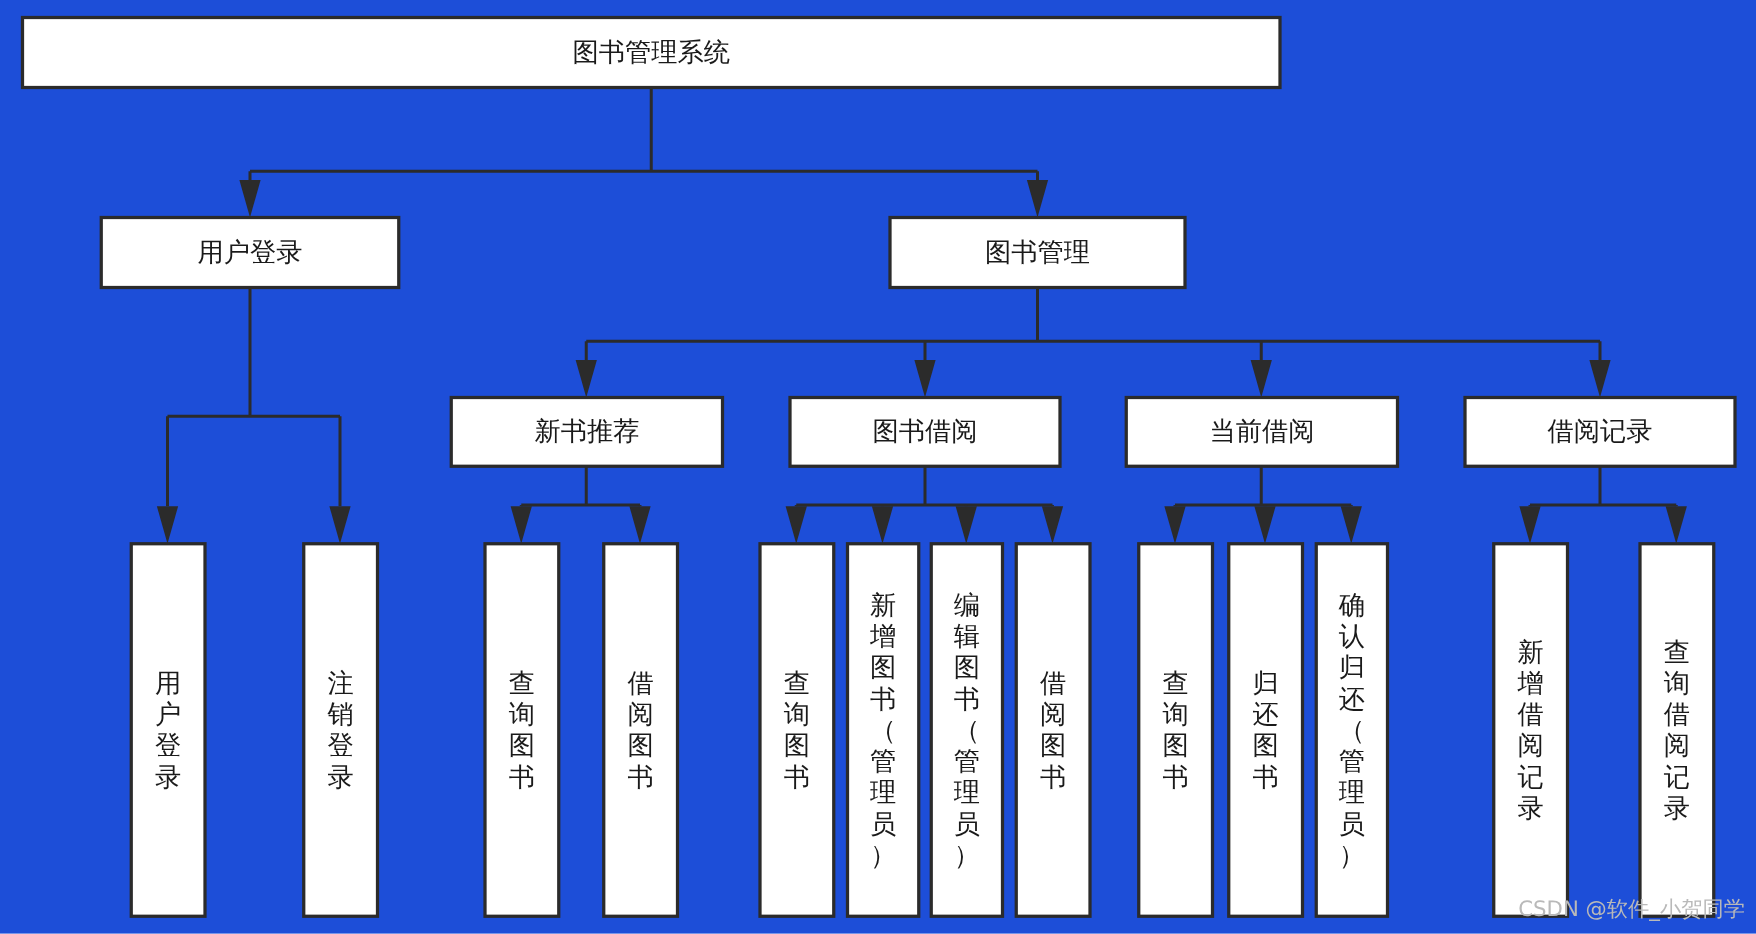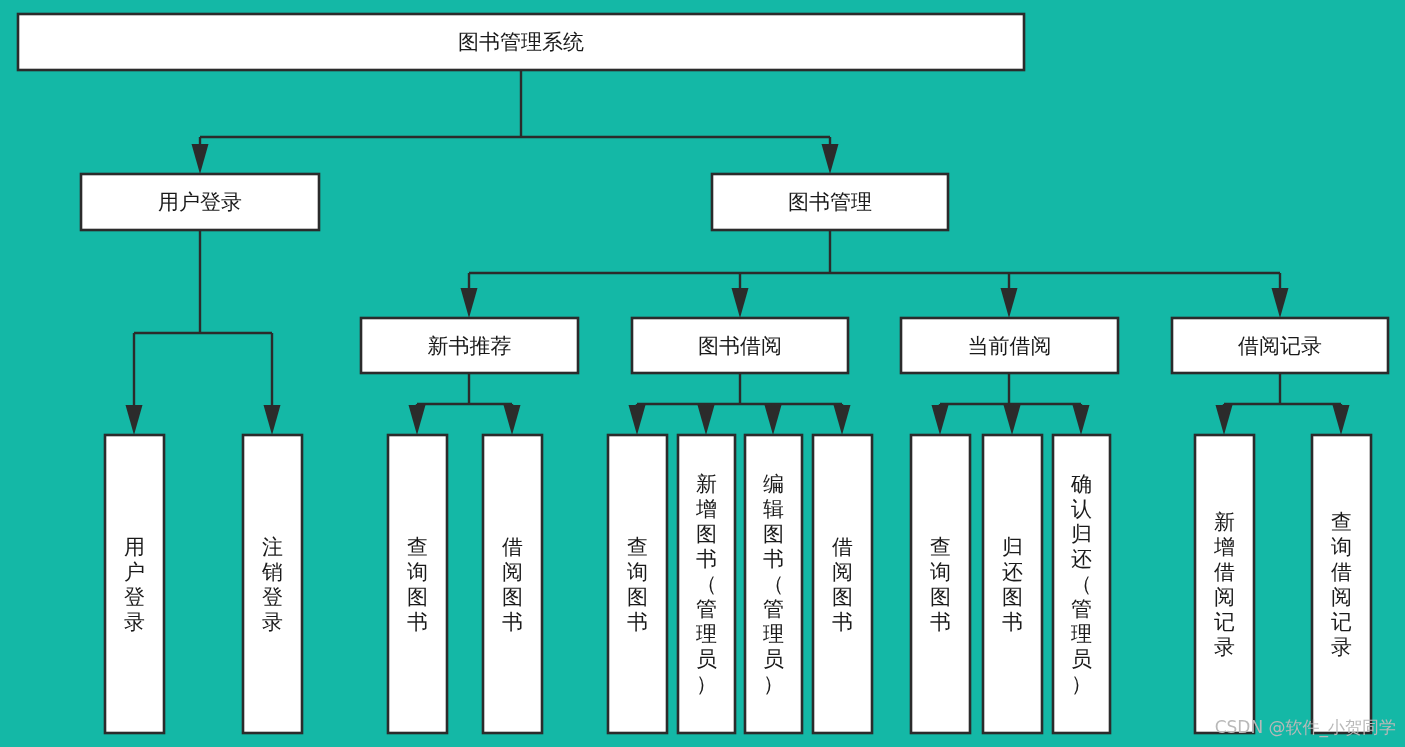--- a/index.html
+++ b/index.html
@@ -8,21 +8,21 @@
     padding: 0;
     background: #ffffff;
   }
   body {
     font-family: "DejaVu Sans", "Liberation Sans", sans-serif;
   }
   #diagram-root {
     position: relative;
     width: 1405px;
     height: 747px;
-    background: #14b8a6;
+    background: #1d4ed8;
     overflow: hidden;
   }
   svg.diagram-canvas {
     position: absolute;
     left: 0;
     top: 0;
     width: 1405px;
     height: 747px;
   }
   .node-box {

